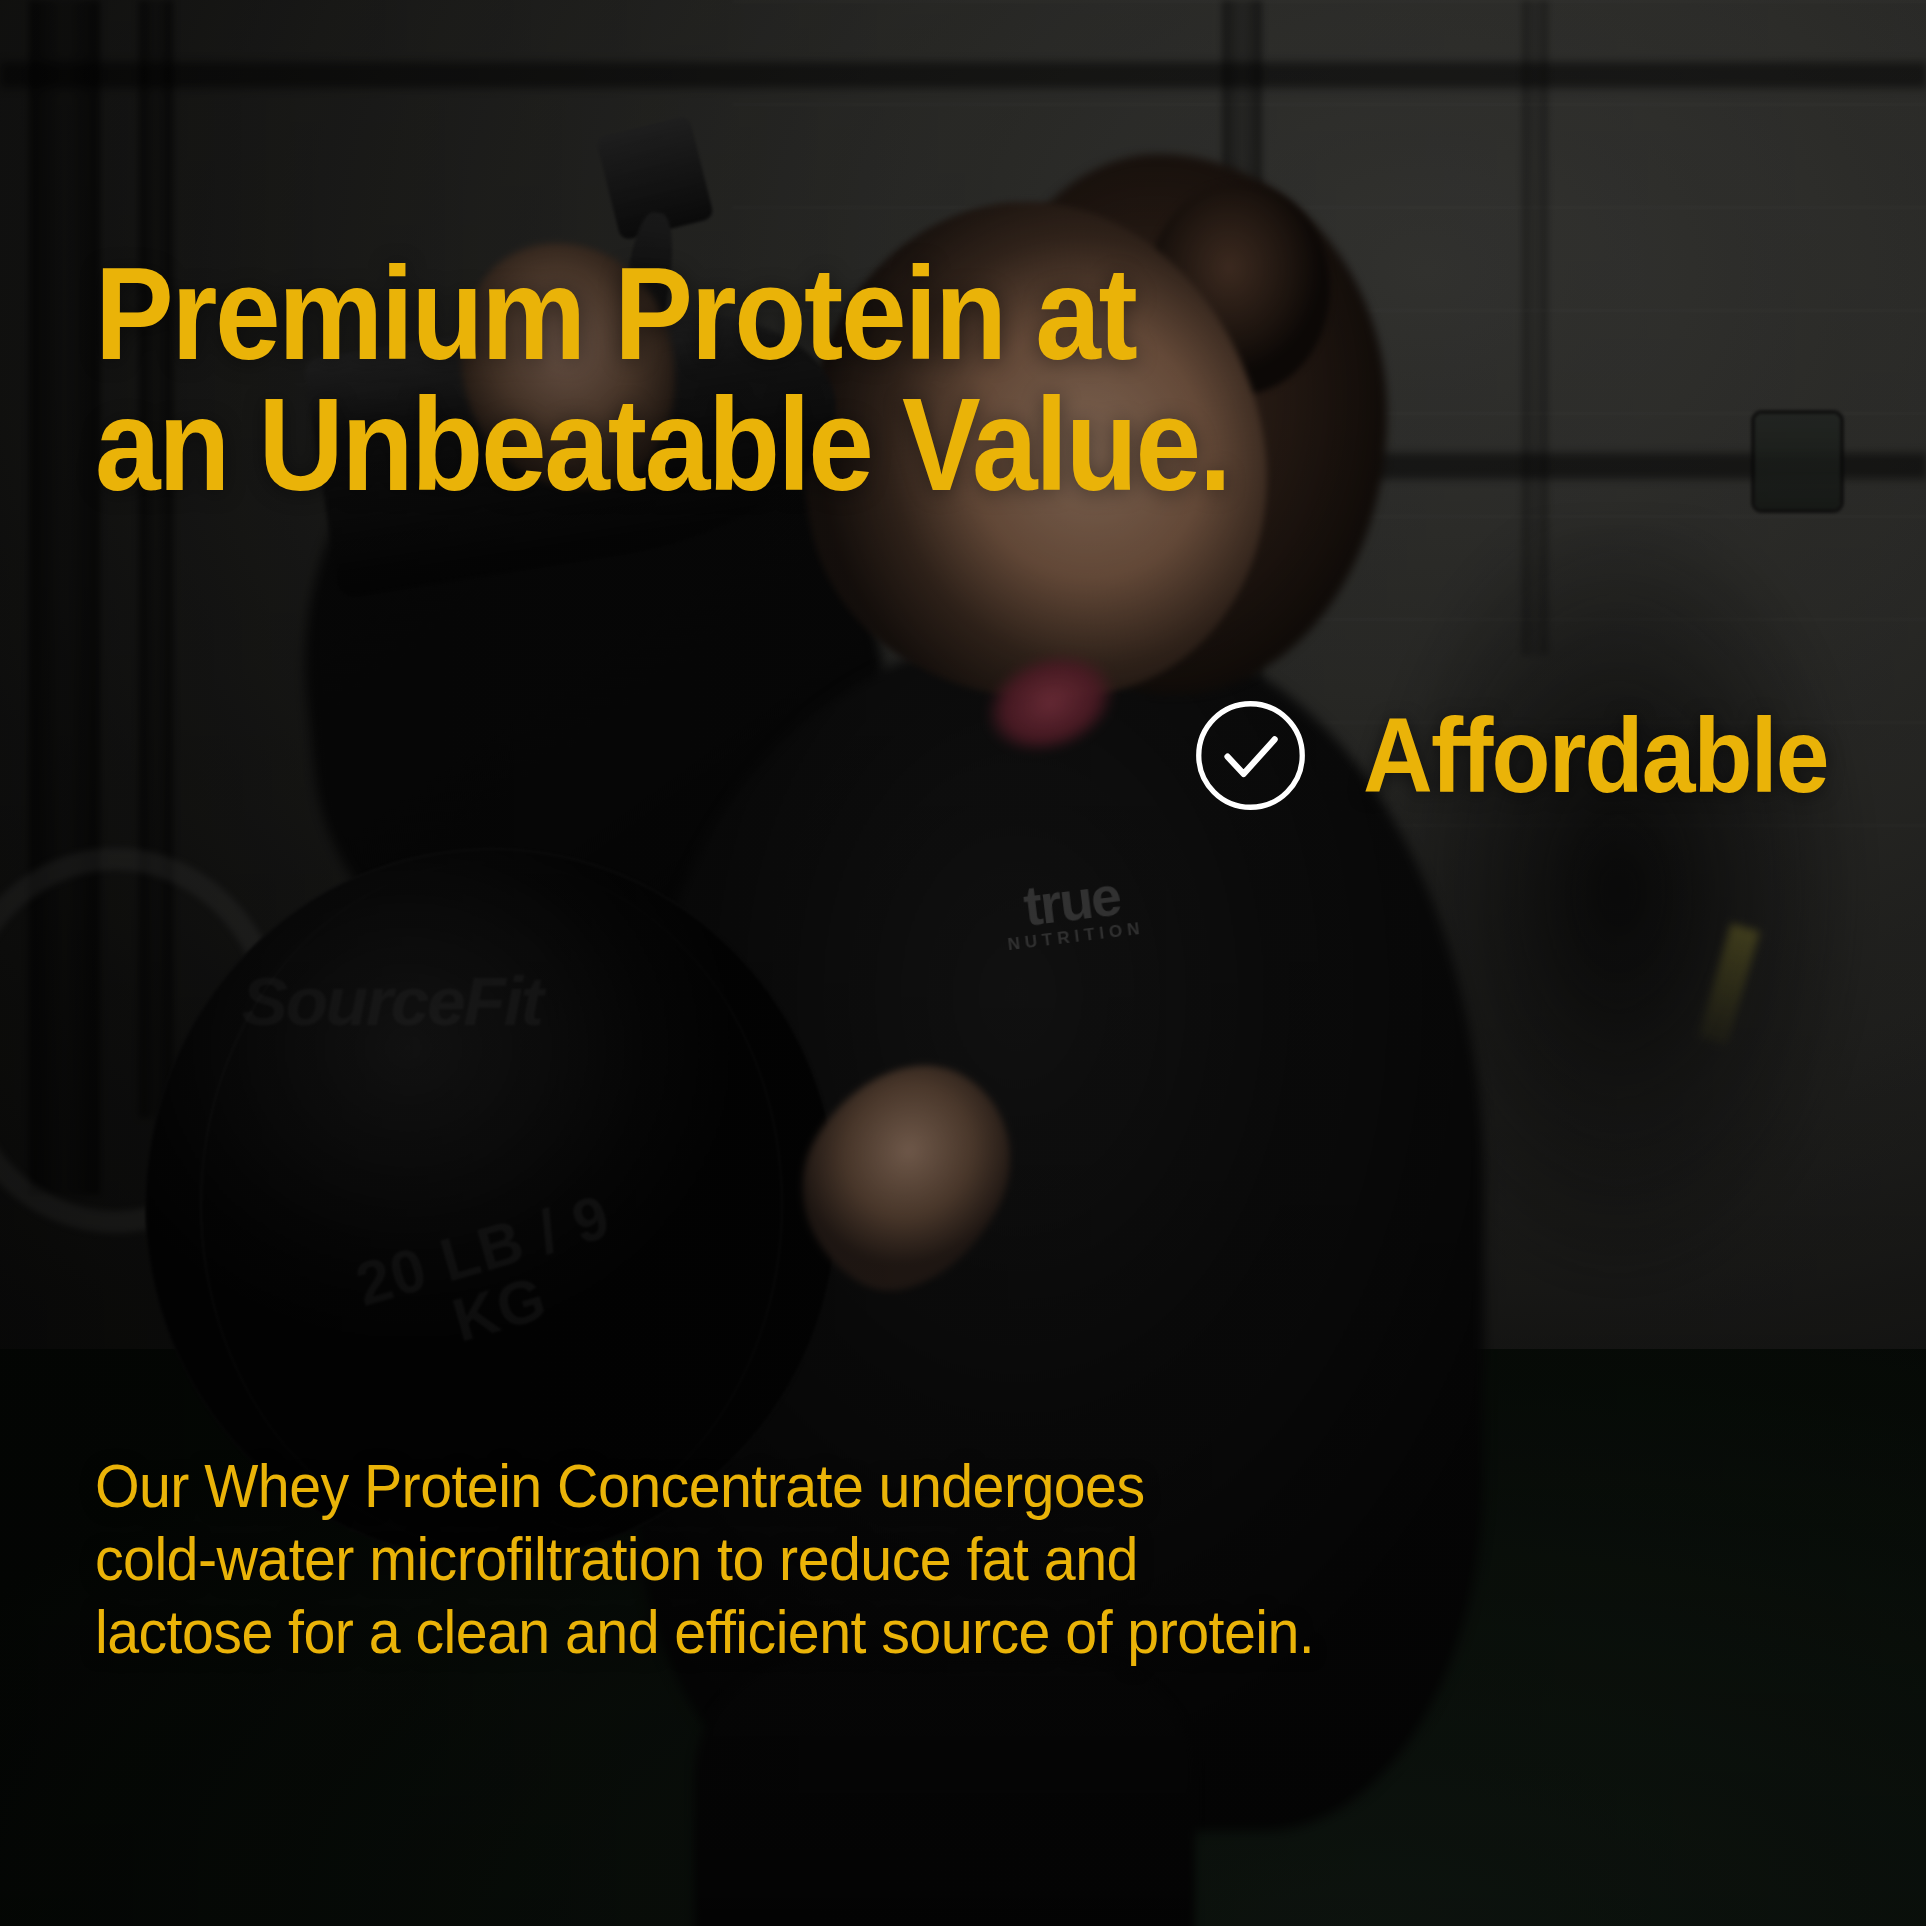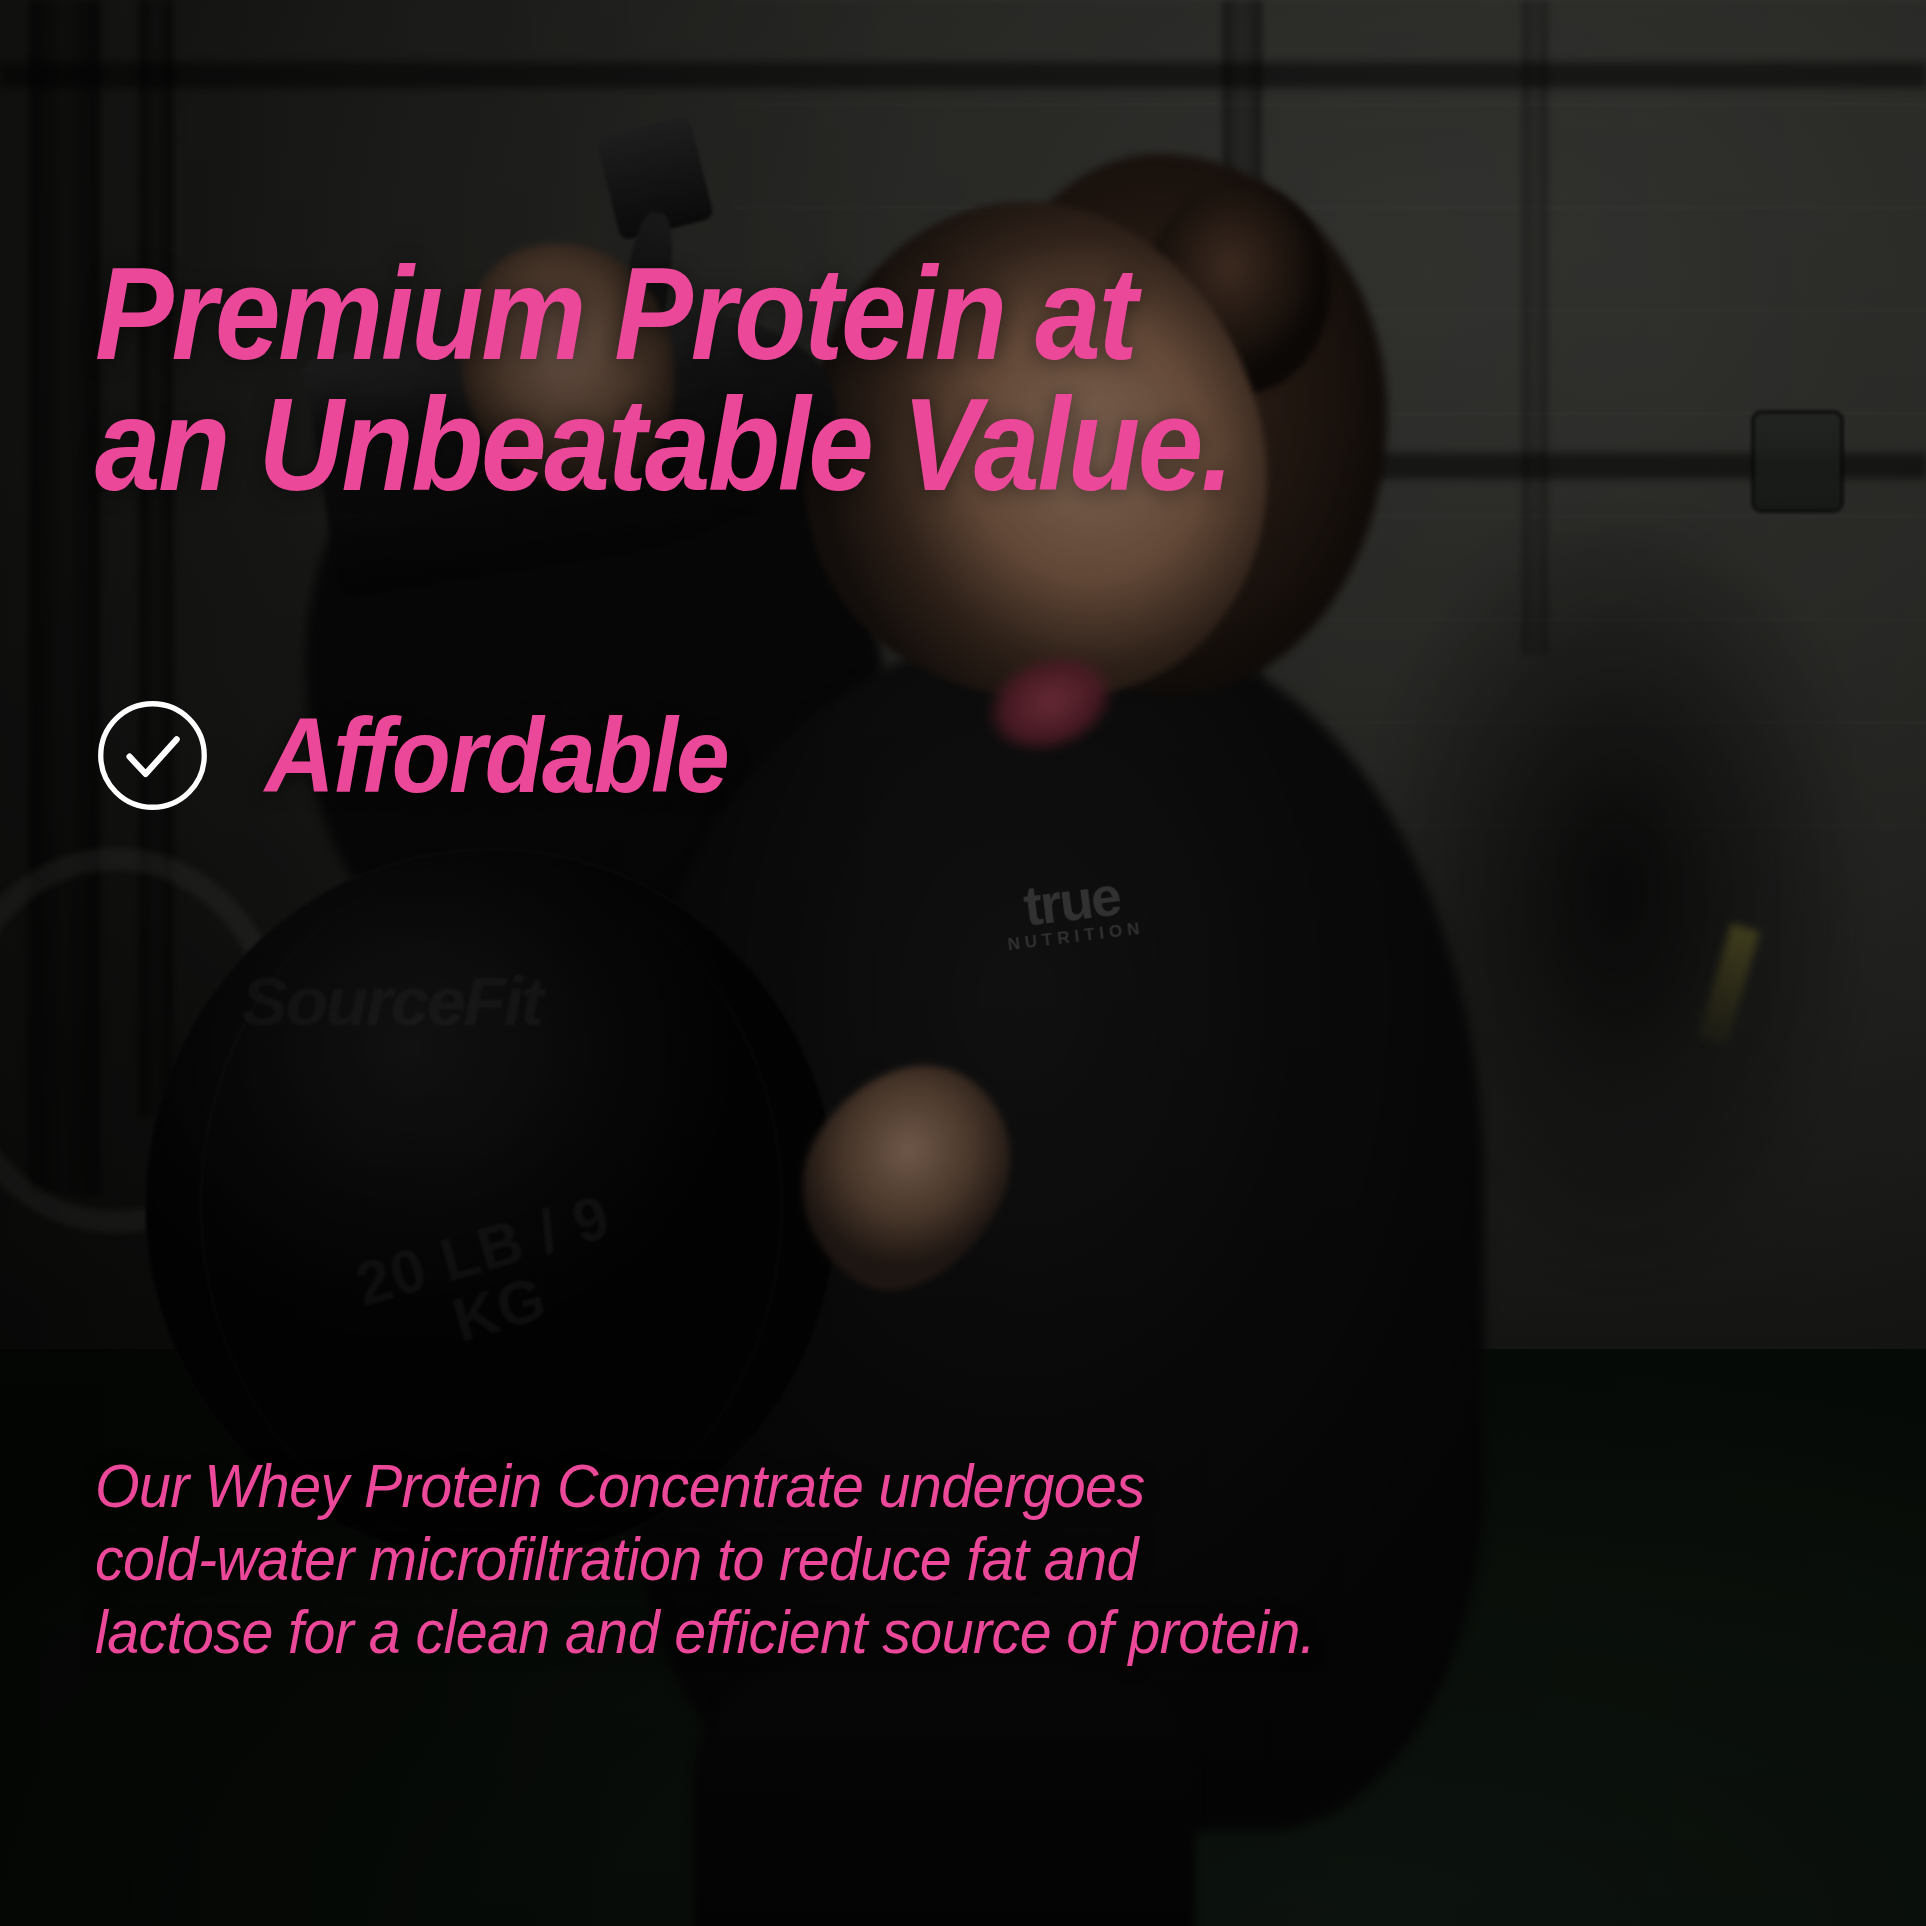--- a/index.html
+++ b/index.html
@@ -179,41 +179,40 @@
     background:
       linear-gradient(180deg, rgba(0,0,0,.26) 0%, rgba(0,0,0,.30) 40%, rgba(0,0,0,.42) 100%),
       linear-gradient(90deg, rgba(0,0,0,.40) 0%, rgba(0,0,0,.14) 46%, rgba(0,0,0,.06) 100%);
   }
 
   
   .overlay{
     position:absolute;inset:0;
     padding:0 52px;
     display:flex;flex-direction:column;
-    color:#ec4899;
-    font-style:italic;
+    color:#eab308;
   }
 
   .headline{
     margin:0;
     position:absolute;left:95px;top:248px;right:59px;
     font-family:"Liberation Sans", sans-serif;
     font-weight:700;
     font-size:131px;
     line-height:1.0;
     letter-spacing:-2.5px;
     transform:scaleX(.90);
     transform-origin:left top;
     text-shadow:0 2px 22px rgba(0,0,0,.45);
     white-space:pre-line;
   }
 
   .features{
     position:absolute;left:95px;top:698px;right:59px;
-    display:flex;flex-direction:column;gap:62px;
+    display:flex;flex-direction:column;gap:62px;align-items:flex-end;
   }
   .feature{display:flex;align-items:center;gap:55px;}
   .check-icon{flex:0 0 auto;width:115px;height:115px;display:block;}
   .feature-label{
     font-weight:700;
     font-size:105px;
     line-height:1;
     letter-spacing:-2px;
     transform:scaleX(.92);
     transform-origin:left center;

